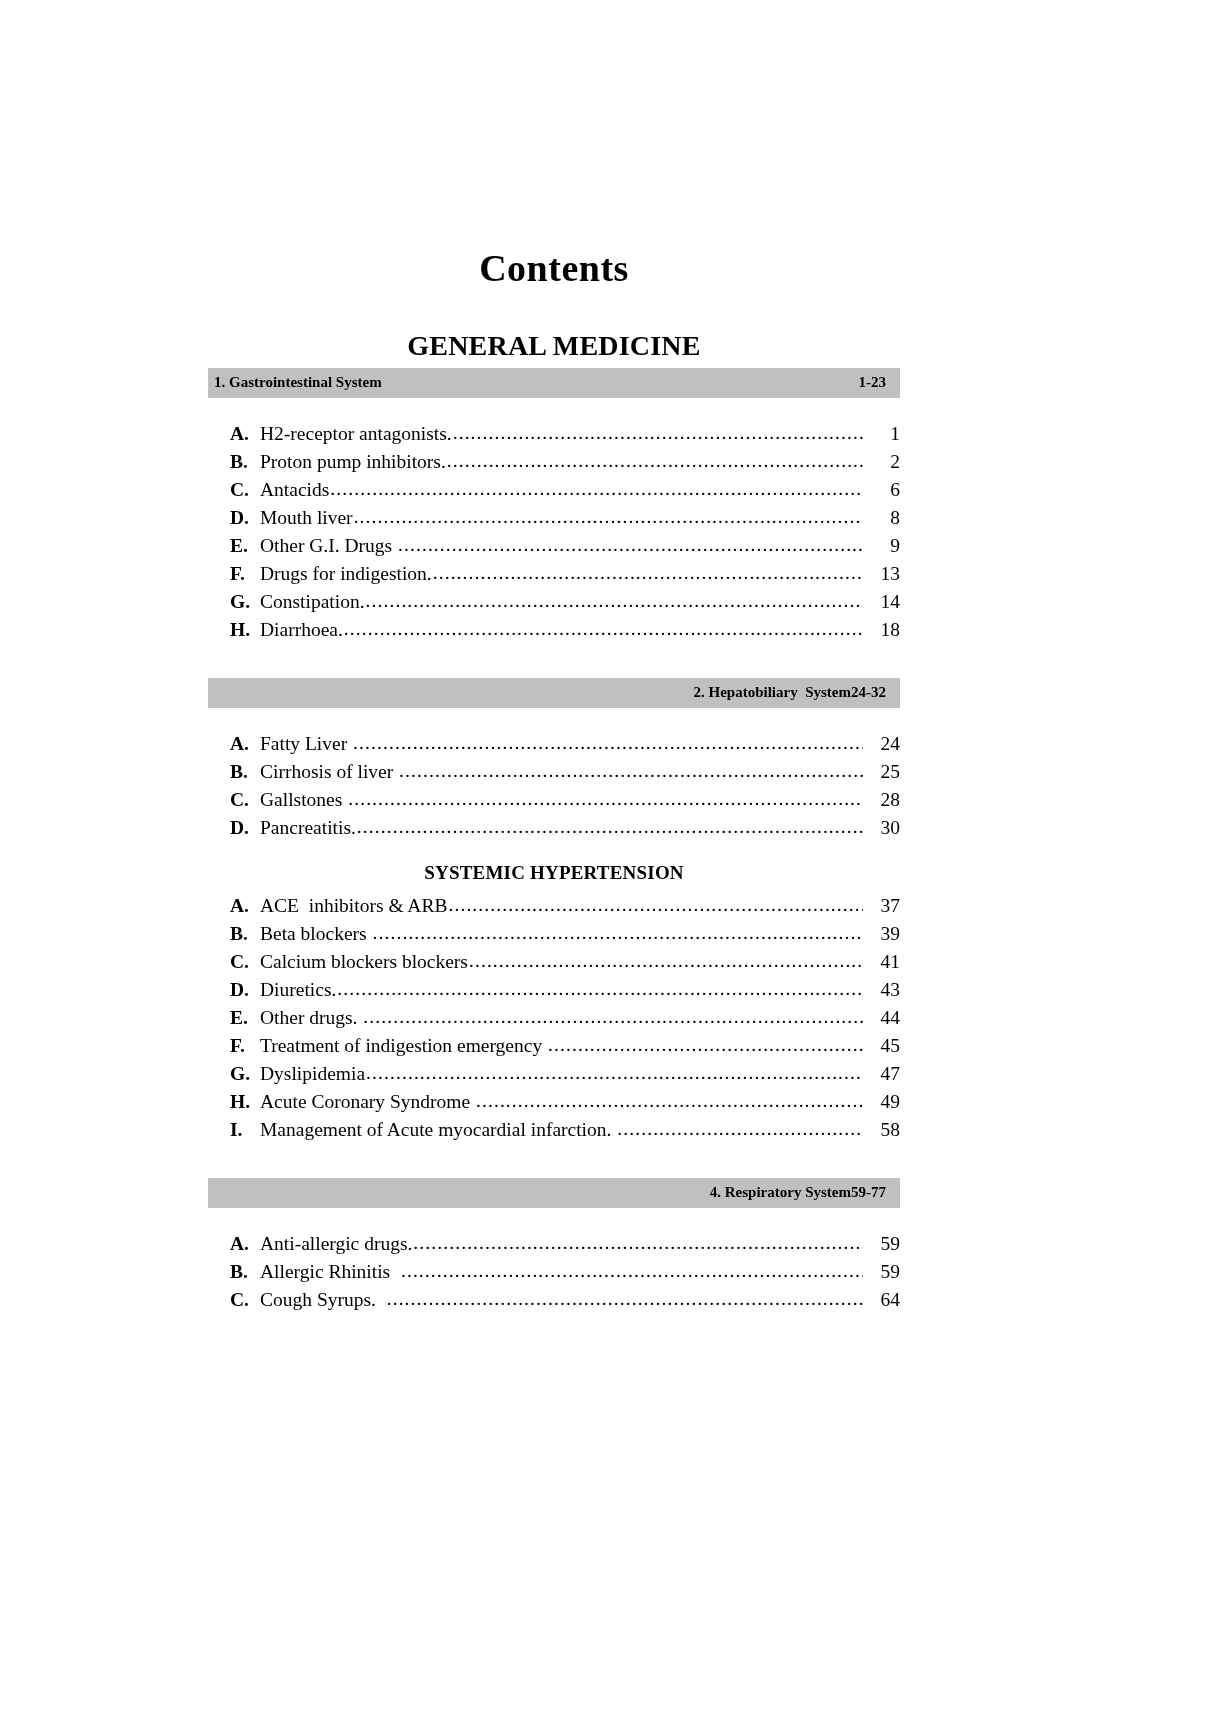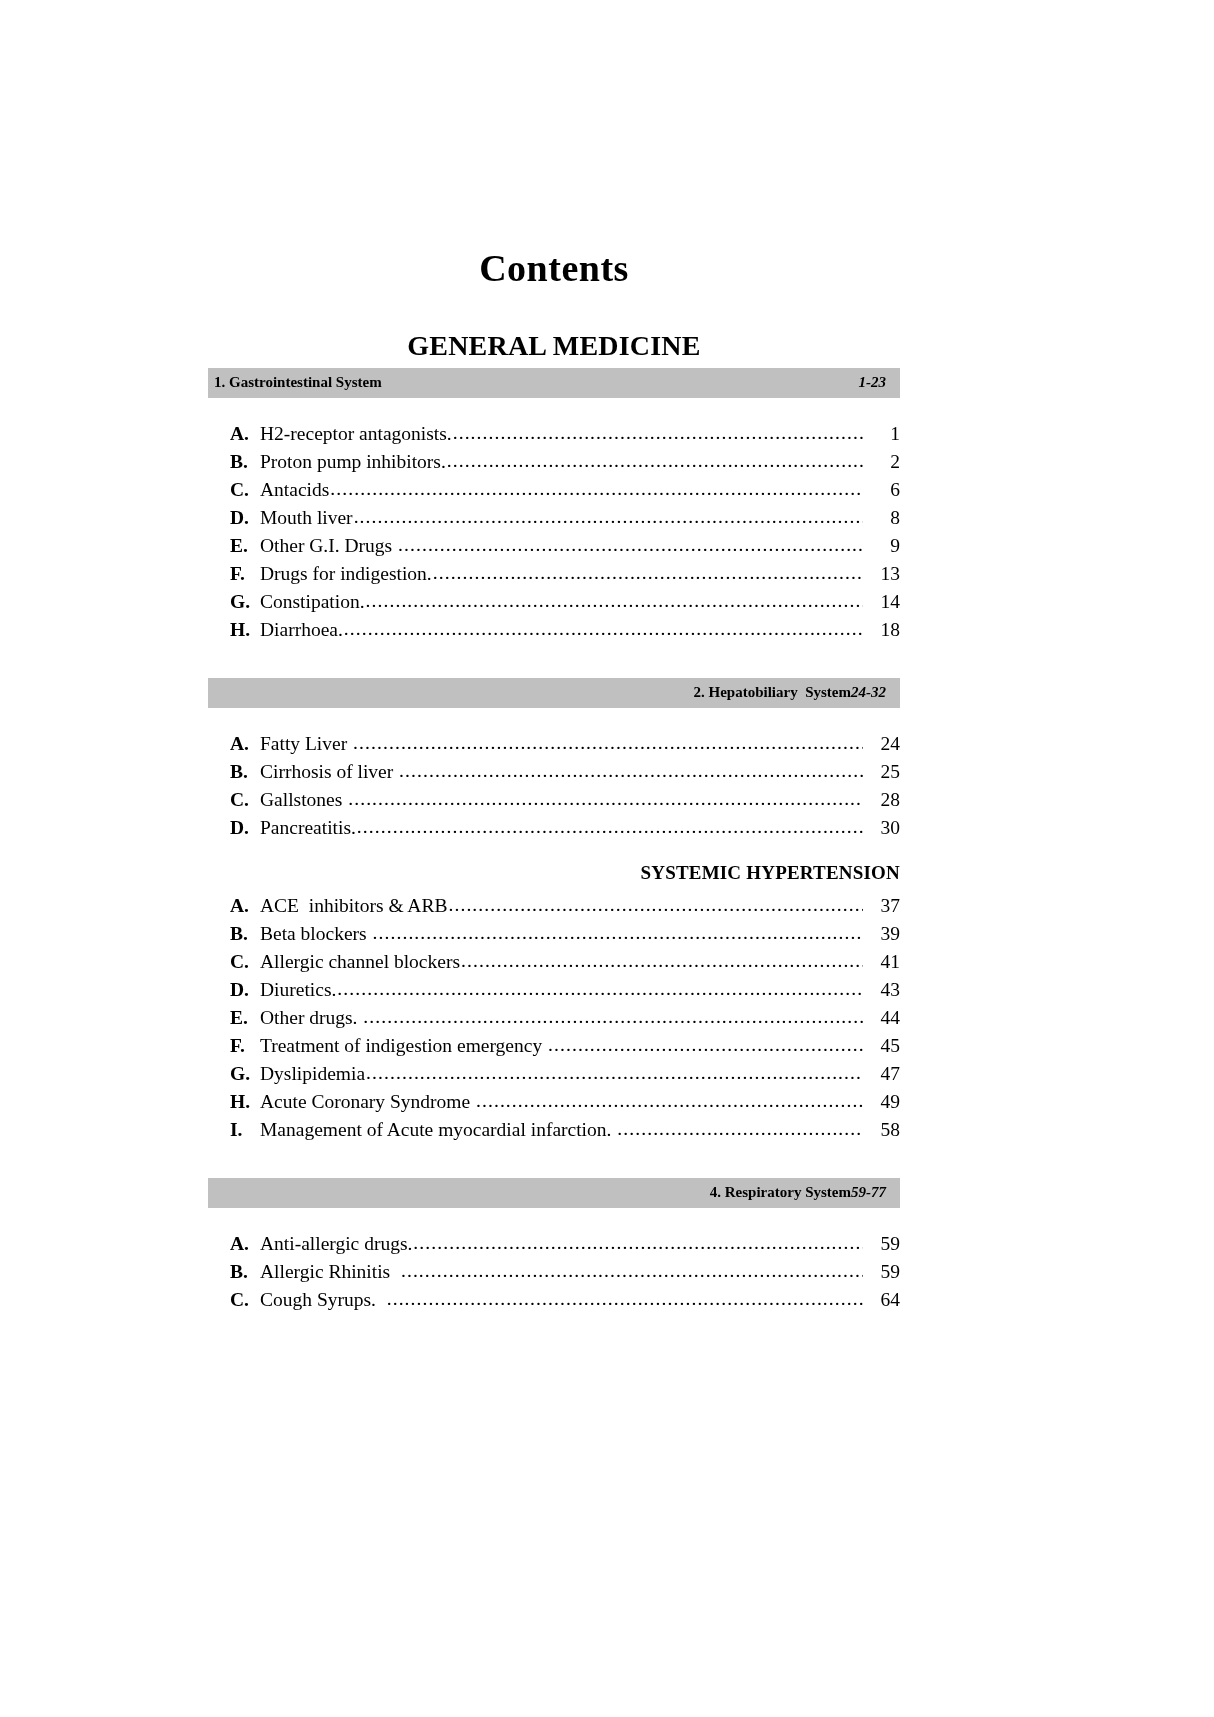--- a/index.html
+++ b/index.html
@@ -65,21 +65,20 @@
   }
   .section-bar.spaced {
     margin-top: 34px;
     justify-content: flex-end;
   }
   .section-bar .sec-title {
     white-space: pre;
   }
   .section-bar .sec-pages {
     white-space: pre;
-    font-style: italic;
   }
 
   .entries {
     margin-top: 22px;
     padding-left: 22px;
   }
   .entries.tight {
     margin-top: 8px;
   }
 
@@ -115,21 +114,21 @@
   }
 
   .entry .pageno {
     flex: 0 0 auto;
     width: 36px;
     text-align: right;
     white-space: pre;
   }
 
   .subheading {
-    text-align: right;
+    text-align: center;
     font-size: 19px;
     font-weight: bold;
     margin-top: 20px;
     margin-bottom: 2px;
     letter-spacing: 0.2px;
   }
 </style>
 </head>
 <body>
 
@@ -234,21 +233,21 @@
             <span class="pageno">37</span>
           </div>
           <div class="entry">
             <span class="letter">B.</span>
             <span class="label">Beta blockers </span>
             <span class="leader">....................................................................................................................................................................................</span>
             <span class="pageno">39</span>
           </div>
           <div class="entry">
             <span class="letter">C.</span>
-            <span class="label">Allergic channel blockers</span>
+            <span class="label">Calcium blockers blockers</span>
             <span class="leader">....................................................................................................................................................................................</span>
             <span class="pageno">41</span>
           </div>
           <div class="entry">
             <span class="letter">D.</span>
             <span class="label">Diuretics.</span>
             <span class="leader">....................................................................................................................................................................................</span>
             <span class="pageno">43</span>
           </div>
           <div class="entry">

